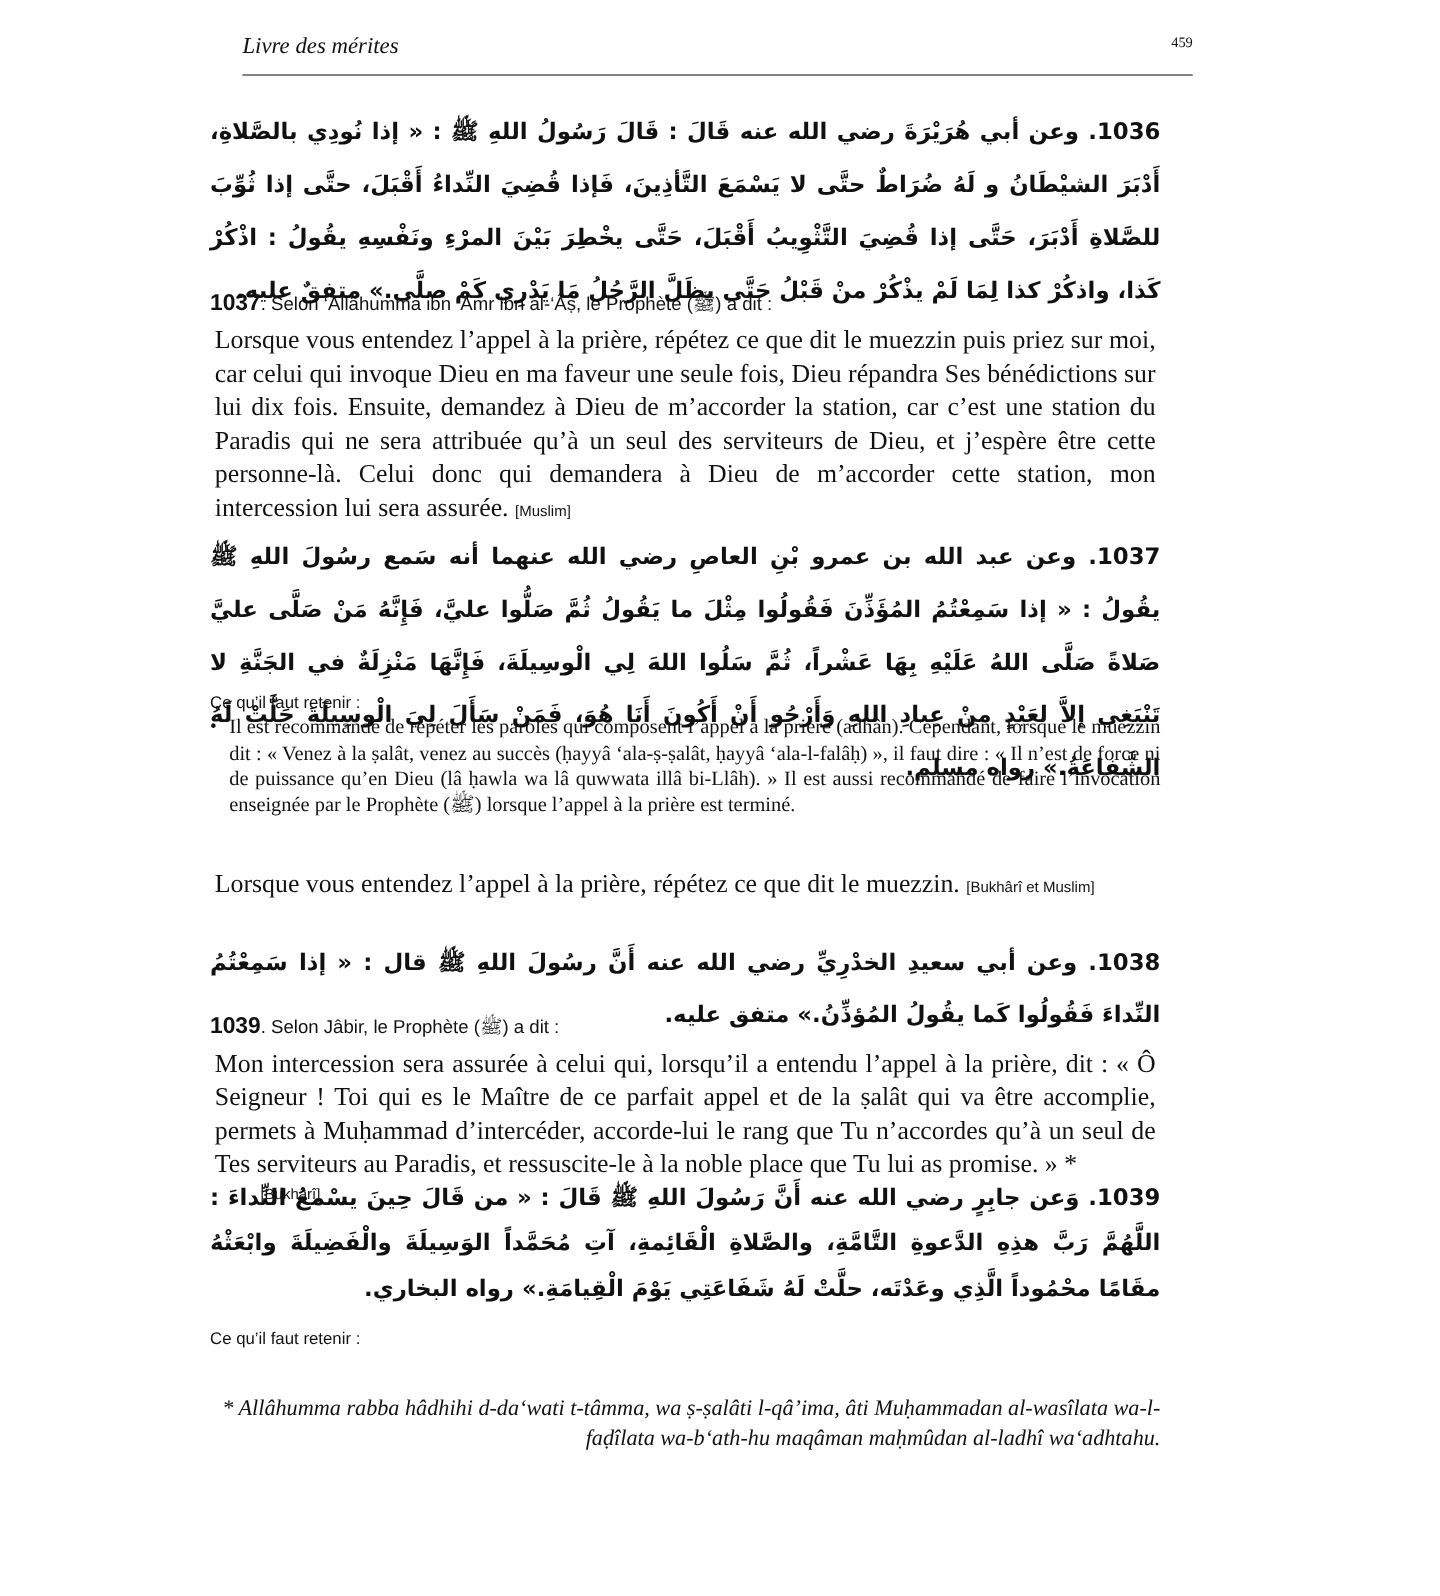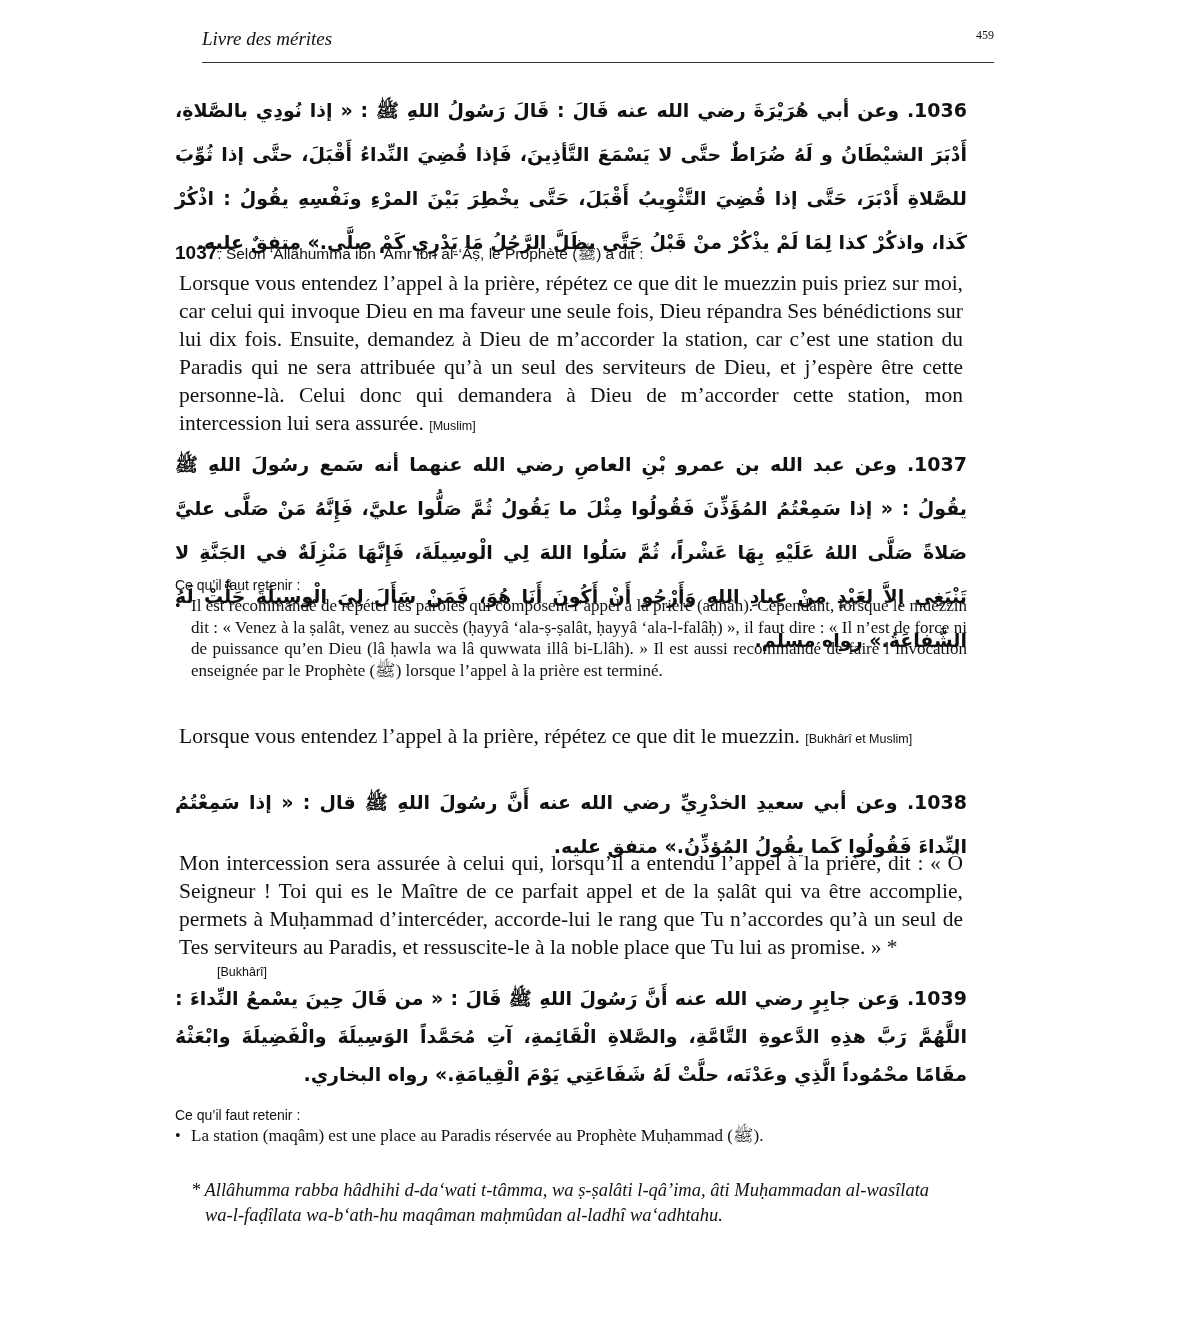--- a/index.html
+++ b/index.html
@@ -10,21 +10,21 @@
   .page-number { position: absolute; right: 0; top: 0; font-family: "Liberation Serif", serif; font-size: 12px; }
   .arabic { direction: rtl; text-align: justify; text-align-last: right; font-family: "DejaVu Sans", sans-serif; font-weight: bold; font-size: 19px; line-height: 44px; margin: 0; }
   .heading { font-family: "Liberation Sans", sans-serif; font-size: 15.5px; margin: 0; line-height: 22px; }
   .heading .num { font-weight: bold; font-size: 19px; }
   .fr-main { font-family: "Liberation Serif", serif; font-size: 21.5px; line-height: 28px; text-align: justify; margin: 4px; }
   .source { font-family: "Liberation Sans", sans-serif; font-size: 12.5px; }
   .retain-title { font-family: "Liberation Sans", sans-serif; font-size: 14px; margin: 0; line-height: 20px; }
   .retain-list { margin: 0; padding: 0; list-style: none; }
   .retain-list li { position: relative; padding-left: 16px; font-family: "Liberation Serif", serif; font-size: 17px; line-height: 21.5px; text-align: justify; }
   .retain-list li::before { content: "•"; position: absolute; left: 0; top: 0; font-size: 16px; }
-  .footnote { font-family: "Liberation Serif", serif; font-style: italic; font-size: 18.5px; line-height: 25px; margin: 16px; padding-left: 14px; text-indent: -14px; }
+  .footnote { font-family: "Liberation Serif", serif; font-style: italic; font-size: 18.5px; line-height: 25px; margin: 0; padding-left: 14px; text-indent: -14px; text-align: right; }
   .blk { position: absolute; left: 0; width: 792px; }
 </style>
 </head>
 <body>
 
 <div class="page">
 
   <div class="running-head">
     <span class="running-title">Livre des mérites</span>
     <span class="page-number">459</span>
@@ -49,30 +49,28 @@
   </div>
 
   <div class="blk" style="top:718px;">
     <p class="fr-main"><span>Lorsque vous entendez l’appel à la prière, répétez ce que dit le muezzin.</span> <span class="source">[Bukhârî et Muslim]</span></p>
   </div>
   <div class="blk" style="top:780px;">
     <p class="arabic">1038. وعن أبي سعيدِ الخدْرِيِّ رضي الله عنه أَنَّ رسُولَ اللهِ ﷺ قال : « إذا سَمِعْتُمُ النِّداءَ فَقُولُوا كَما يقُولُ المُؤذِّنُ.» متفق عليه.</p>
   </div>
 
   <div class="blk" style="top:845px;">
+    <p class="heading"><span class="num">1039</span><span>. Selon Jâbir, le Prophète (ﷺ) a dit :</span></p>
     <p class="fr-main"><span>Mon intercession sera assurée à celui qui, lorsqu’il a entendu l’appel à la prière, dit : « Ô Seigneur ! Toi qui es le Maître de ce parfait appel et de la ṣalât qui va être accomplie, permets à Muḥammad d’intercéder, accorde-lui le rang que Tu n’accordes qu’à un seul de Tes serviteurs au Paradis, et ressuscite-le à la noble place que Tu lui as promise. » *</span></p>
     <p class="source" style="margin:2px 0 0 0;padding-left:42px;">[Bukhârî]</p>
   </div>
   <div class="blk" style="top:979px;">
     <p class="arabic" style="line-height:38px;">1039. وَعن جابِرٍ رضي الله عنه أَنَّ رَسُولَ اللهِ ﷺ قَالَ : « من قَالَ حِينَ يسْمعُ النِّداءَ : اللَّهُمَّ رَبَّ هذِهِ الدَّعوةِ التَّامَّةِ، والصَّلاةِ الْقَائِمةِ، آتِ مُحَمَّداً الوَسِيلَةَ والْفَضِيلَةَ وابْعَثْهُ مقَامًا محْمُوداً الَّذِي وعَدْتَه، حلَّتْ لَهُ شَفَاعَتِي يَوْمَ الْقِيامَةِ.» رواه البخاري.</p>
   </div>
   <div class="blk" style="top:1105px;">
     <p class="retain-title">Ce qu’il faut retenir :</p>
-    <ul class="retain-list">
-      <li>La station (maqâm) est une place au Paradis réservée au Prophète Muḥammad (ﷺ).</li>
-    </ul>
   </div>
 
   <div class="blk" style="top:1162px;">
     <p class="footnote">* Allâhumma rabba hâdhihi d-da‘wati t-tâmma, wa ṣ-ṣalâti l-qâ’ima, âti Muḥammadan al-wasîlata wa-l-faḍîlata wa-b‘ath-hu maqâman maḥmûdan al-ladhî wa‘adhtahu.</p>
   </div>
 
 </div>
 
 </body></html>

